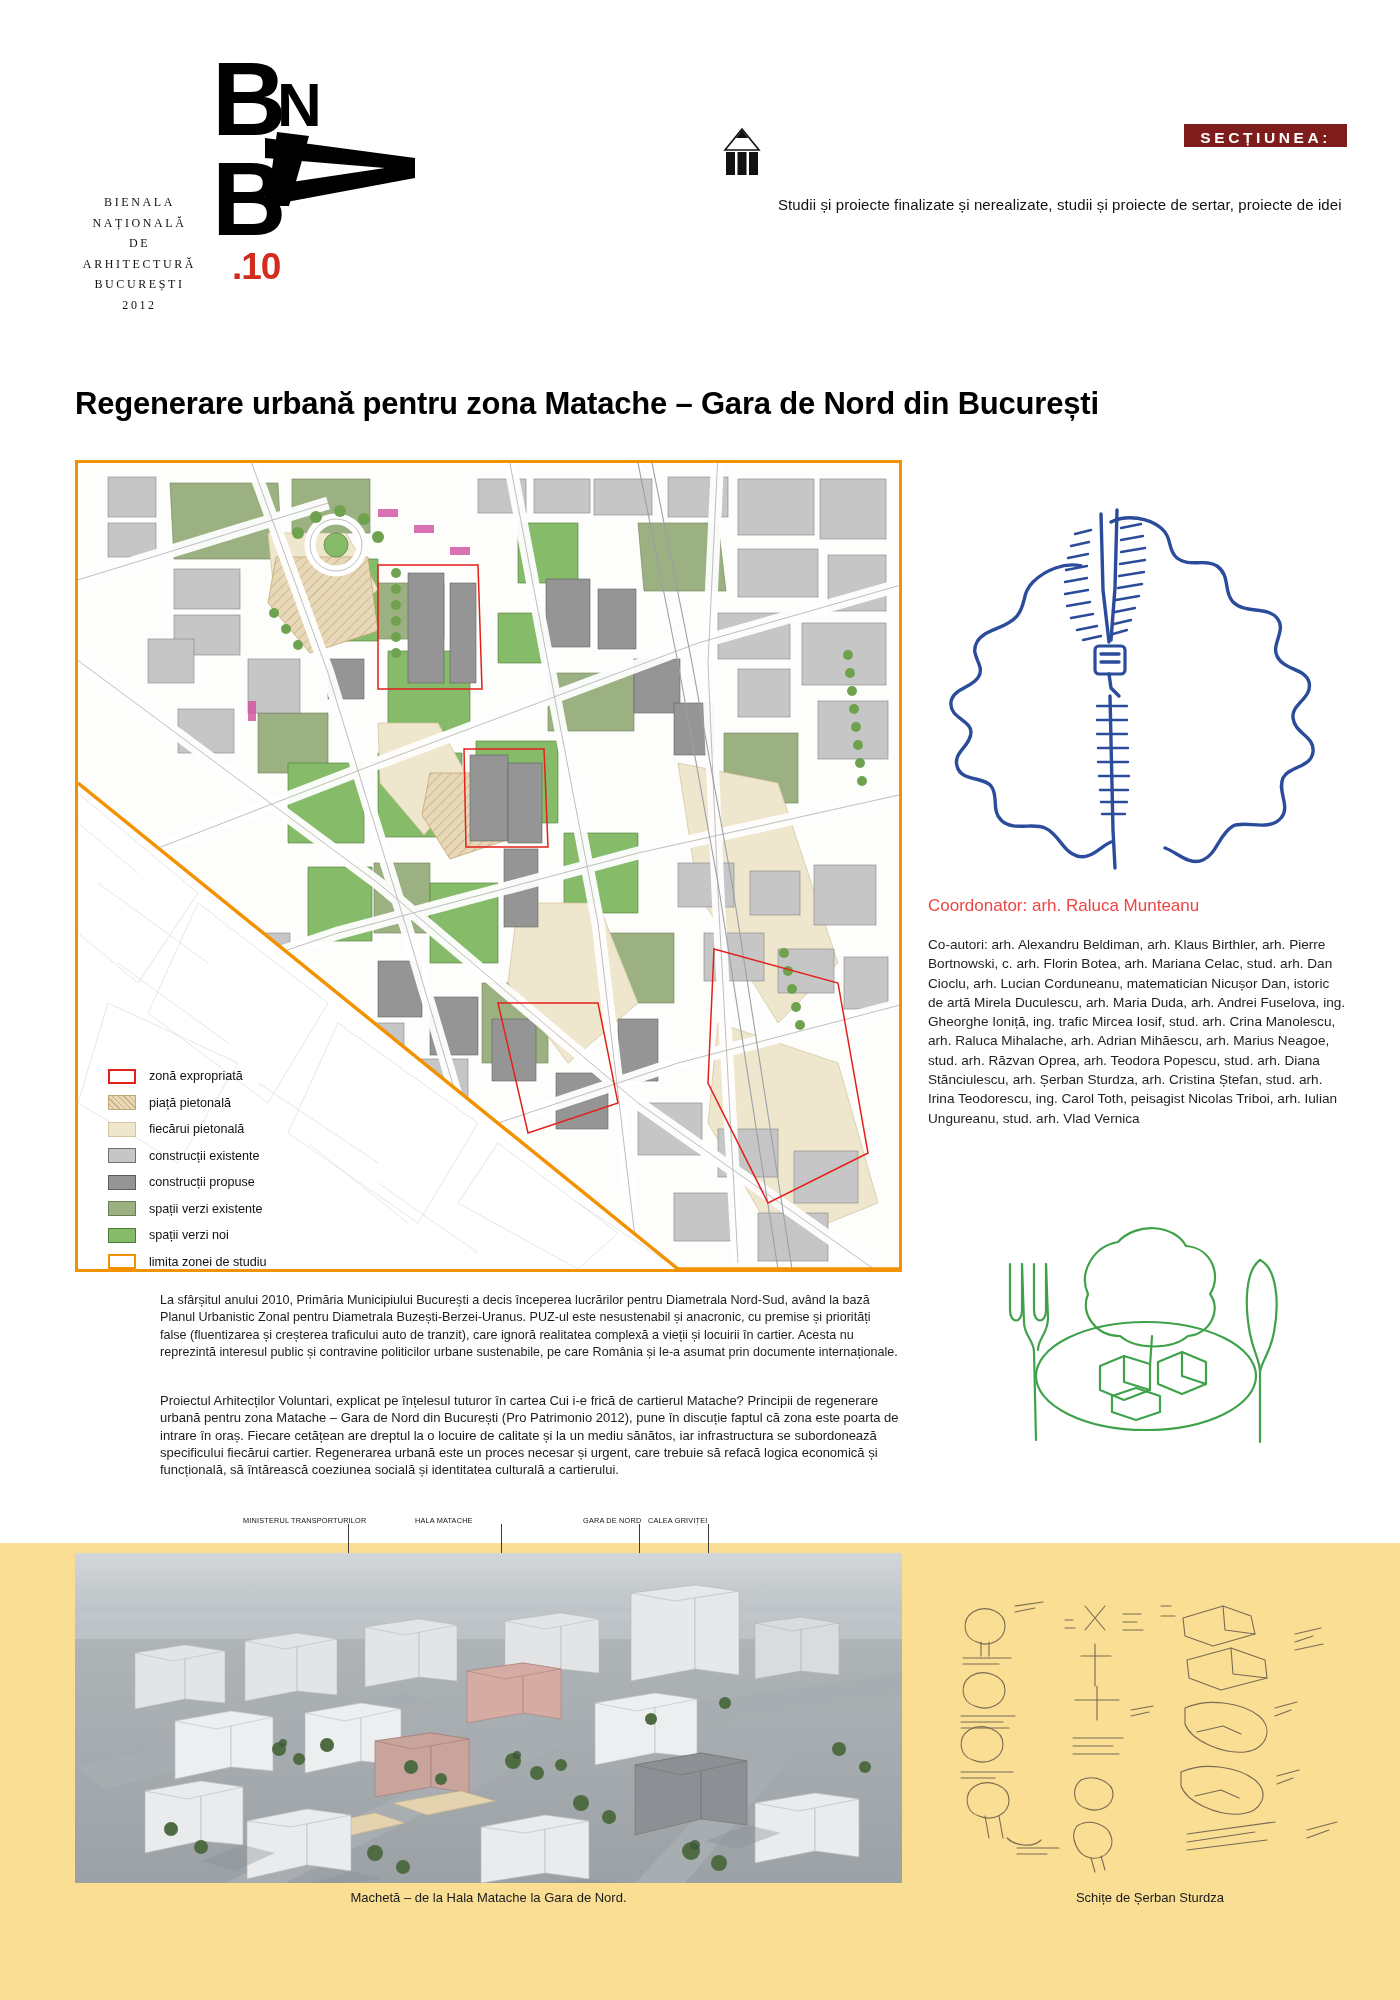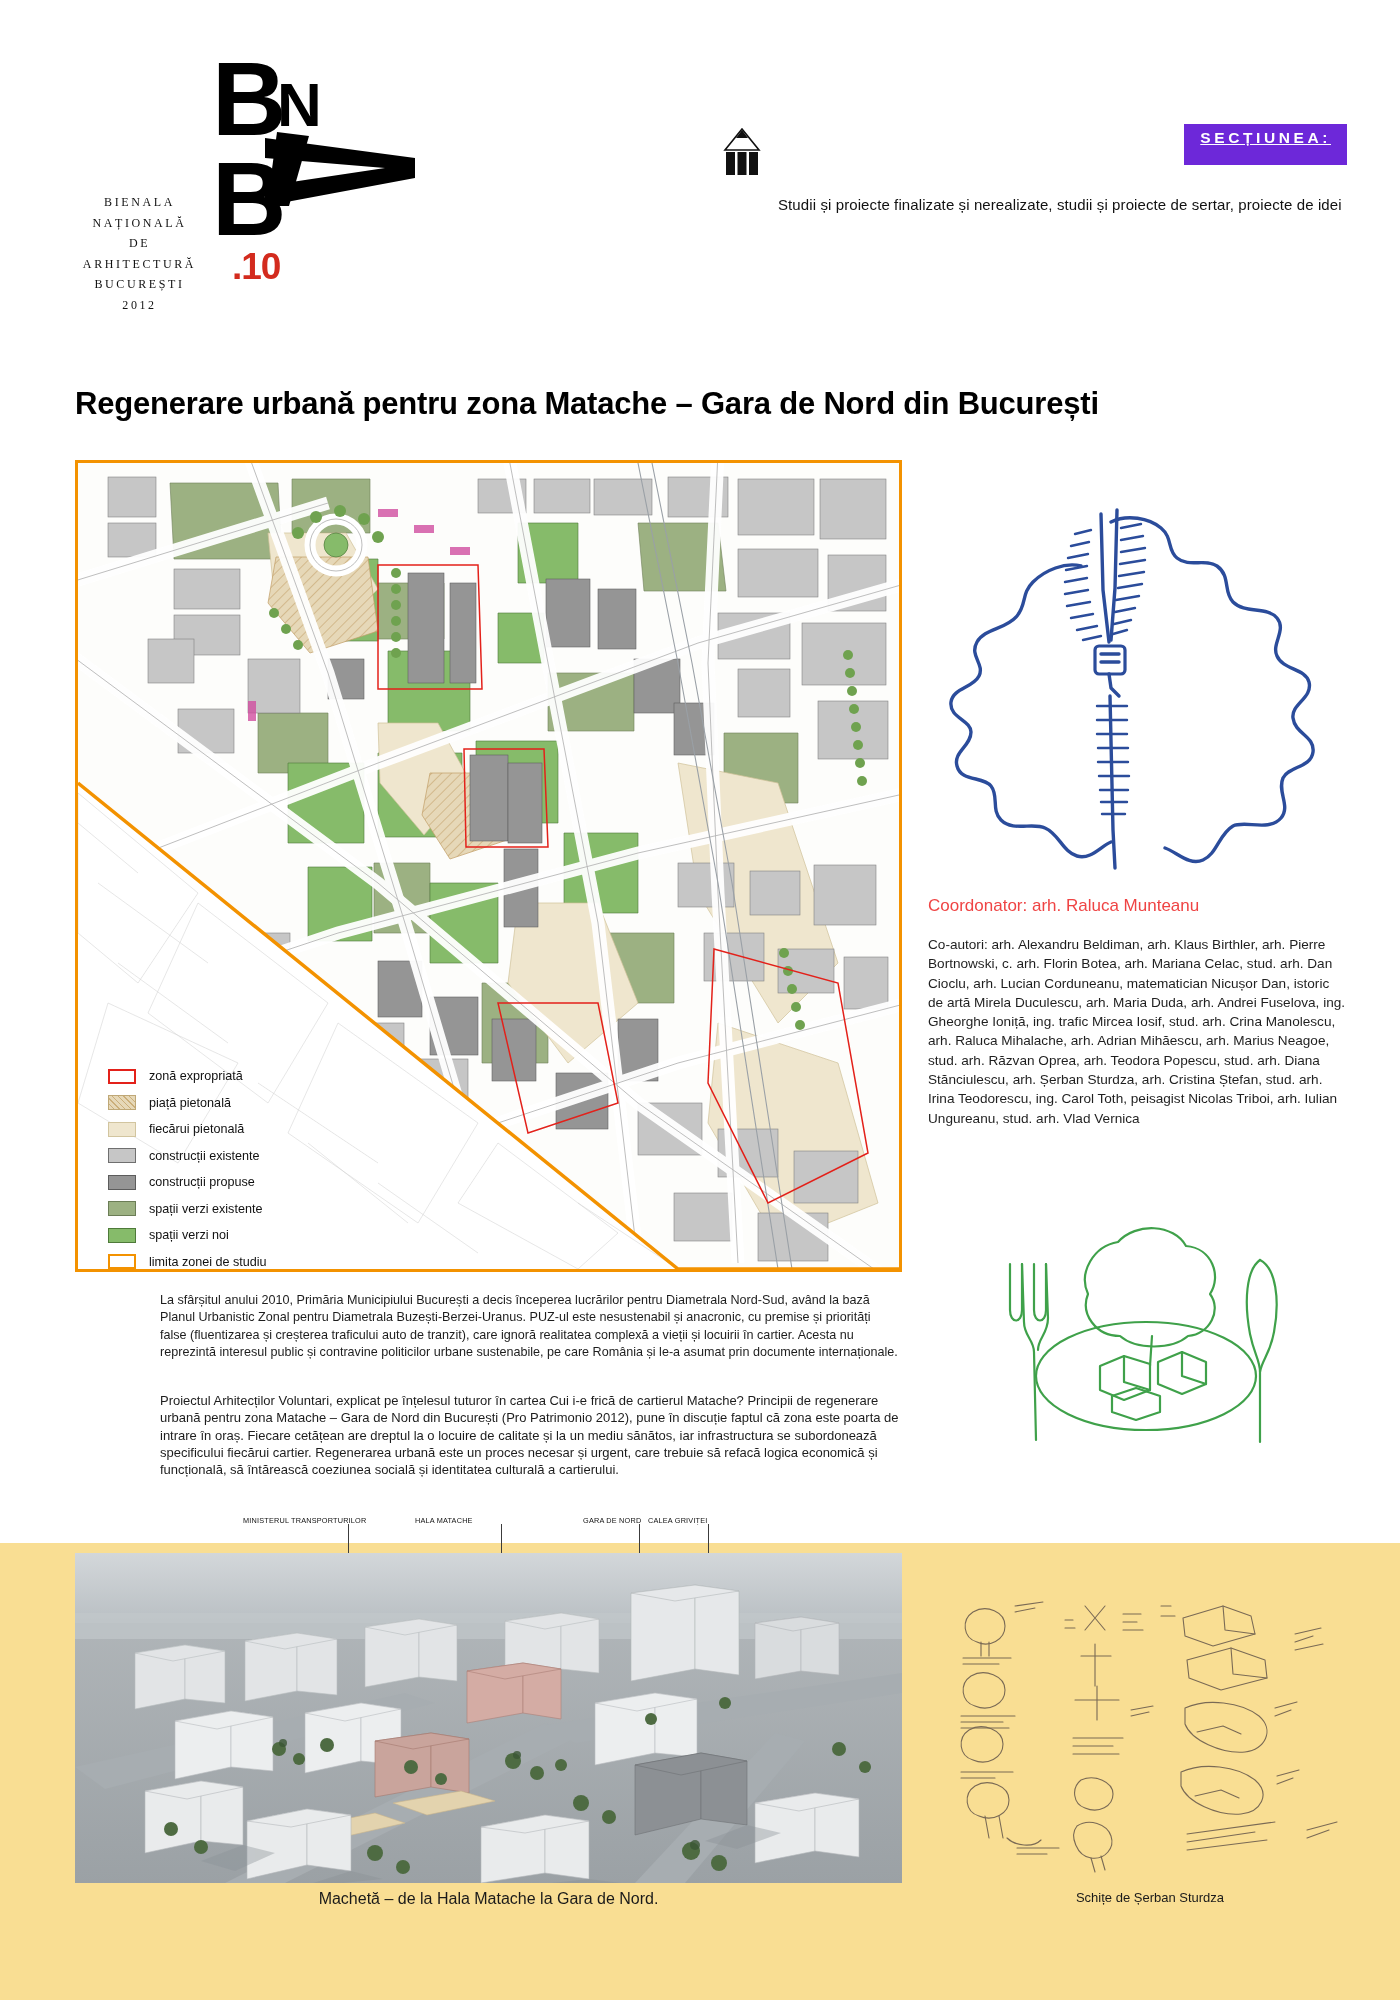--- a/index.html
+++ b/index.html
@@ -17,22 +17,22 @@
   .logo-b2{position:absolute;left:140px;top:108px;font-family:"Liberation Sans",sans-serif;
            font-weight:bold;font-size:103px;line-height:.82;color:#000;letter-spacing:-4px;}
   .logo-a{position:absolute;left:193px;top:60px;width:0;height:0;}
   .logo-a svg{position:absolute;left:0;top:0;}
   .logo-words{position:absolute;left:0px;top:142px;width:135px;text-align:center;
               font-size:12px;letter-spacing:2.6px;line-height:20.5px;font-weight:500;color:#111;font-family:Liberation Serif, serif;}
   .logo-words div{white-space:nowrap;}
   .logo-ten{position:absolute;left:160px;top:196px;color:#d32b1e;font-weight:bold;
             font-size:37px;letter-spacing:-1px;}
 
-  #sectionbar{position:absolute;right:53px;top:124px;background:#6d28d9;color:#fff;
-              padding:5px 16px 18px 16px;font-size:15.5px;font-weight:bold;letter-spacing:3.6px;text-decoration:underline;}
+  #sectionbar{position:absolute;right:53px;top:124px;background:#7f1d1d;color:#fff;
+              padding:5px 16px 0 16px;font-size:15.5px;font-weight:bold;letter-spacing:3.6px;}
   #pencil{position:absolute;left:722px;top:128px;width:40px;height:48px;}
   #sectiondesc{position:absolute;left:778px;top:172px;font-size:15px;color:#111;letter-spacing:.1px;margin-top:24px;}
 
   #title{position:absolute;left:75px;top:386px;font-size:31px;font-weight:bold;color:#000;
          letter-spacing:-.2px;font-family:"Liberation Sans",sans-serif;}
 
   
   #mapwrap{position:absolute;left:75px;top:460px;width:827px;height:812px;
            border:3px solid #F39200;box-sizing:border-box;background:#ffffff;overflow:hidden;}
   #mapsvg{position:absolute;left:0;top:0;}
@@ -62,21 +62,21 @@
 
   
   #yellow{position:absolute;left:0;top:1543px;width:1400px;height:457px;background:#F9DE93;}
   #photolabels{position:absolute;left:0;top:1516px;width:1400px;height:24px;}
   .plabel{position:absolute;font-size:7.3px;letter-spacing:.2px;color:#111;white-space:nowrap;
           font-family:"Liberation Sans",sans-serif;}
   .pline{position:absolute;width:1px;background:#3c3c3c;}
   #photo{position:absolute;left:75px;top:1553px;width:827px;height:330px;overflow:hidden;}
   #photosvg{position:absolute;left:0;top:0;}
   #photocaption{position:absolute;left:75px;top:1890px;width:827px;text-align:center;
-                font-size:16px;color:#1a1a1a;}
+                font-size:13px;color:#1a1a1a;}
   #sketchcaption{position:absolute;left:1000px;top:1890px;width:300px;text-align:center;
                  font-size:13px;color:#1a1a1a;}
   #sketches{position:absolute;left:955px;top:1590px;width:400px;height:290px;}
 </style>
 </head>
 <body>
 
 <div id="header">
 
   <div id="logo">

